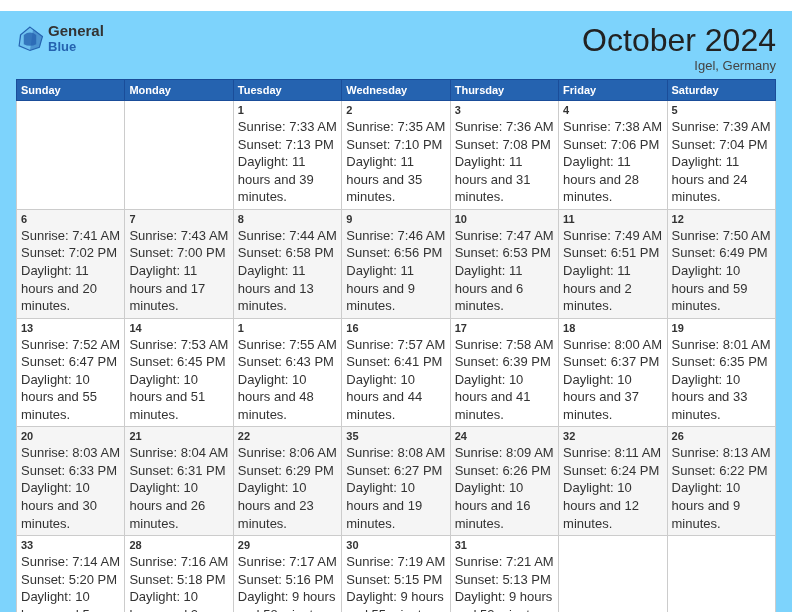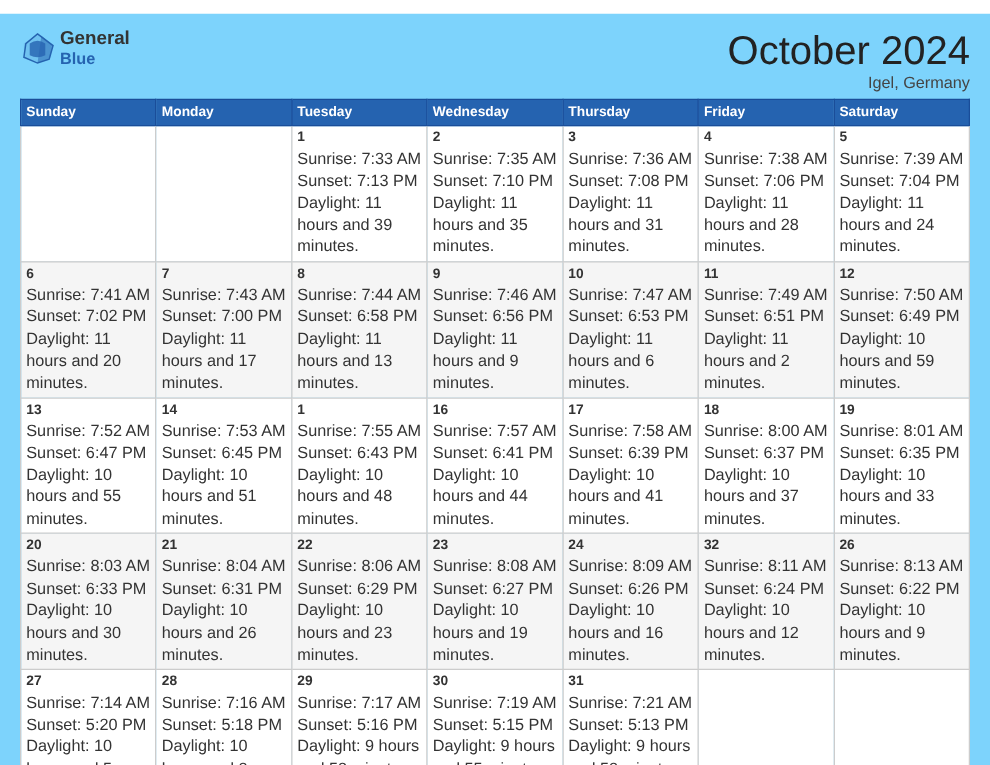--- a/index.html
+++ b/index.html
@@ -228,39 +228,39 @@
           </td>
           <td>
             <span class="day-num">21</span>
             <div class="day-info">Sunrise: 8:04 AM<br>Sunset: 6:31 PM<br>Daylight: 10 hours and 26 minutes.</div>
           </td>
           <td>
             <span class="day-num">22</span>
             <div class="day-info">Sunrise: 8:06 AM<br>Sunset: 6:29 PM<br>Daylight: 10 hours and 23 minutes.</div>
           </td>
           <td>
-            <span class="day-num">23</span>
+            <span class="day-num">35</span>
             <div class="day-info">Sunrise: 8:08 AM<br>Sunset: 6:27 PM<br>Daylight: 10 hours and 19 minutes.</div>
           </td>
           <td>
             <span class="day-num">24</span>
             <div class="day-info">Sunrise: 8:09 AM<br>Sunset: 6:26 PM<br>Daylight: 10 hours and 16 minutes.</div>
           </td>
           <td>
             <span class="day-num">32</span>
             <div class="day-info">Sunrise: 8:11 AM<br>Sunset: 6:24 PM<br>Daylight: 10 hours and 12 minutes.</div>
           </td>
           <td>
             <span class="day-num">26</span>
             <div class="day-info">Sunrise: 8:13 AM<br>Sunset: 6:22 PM<br>Daylight: 10 hours and 9 minutes.</div>
           </td>
         </tr>
         <tr>
           <td>
-            <span class="day-num">27</span>
+            <span class="day-num">33</span>
             <div class="day-info">Sunrise: 7:14 AM<br>Sunset: 5:20 PM<br>Daylight: 10 hours and 5 minutes.</div>
           </td>
           <td>
             <span class="day-num">28</span>
             <div class="day-info">Sunrise: 7:16 AM<br>Sunset: 5:18 PM<br>Daylight: 10 hours and 2 minutes.</div>
           </td>
           <td>
             <span class="day-num">29</span>
             <div class="day-info">Sunrise: 7:17 AM<br>Sunset: 5:16 PM<br>Daylight: 9 hours and 58 minutes.</div>
           </td>

